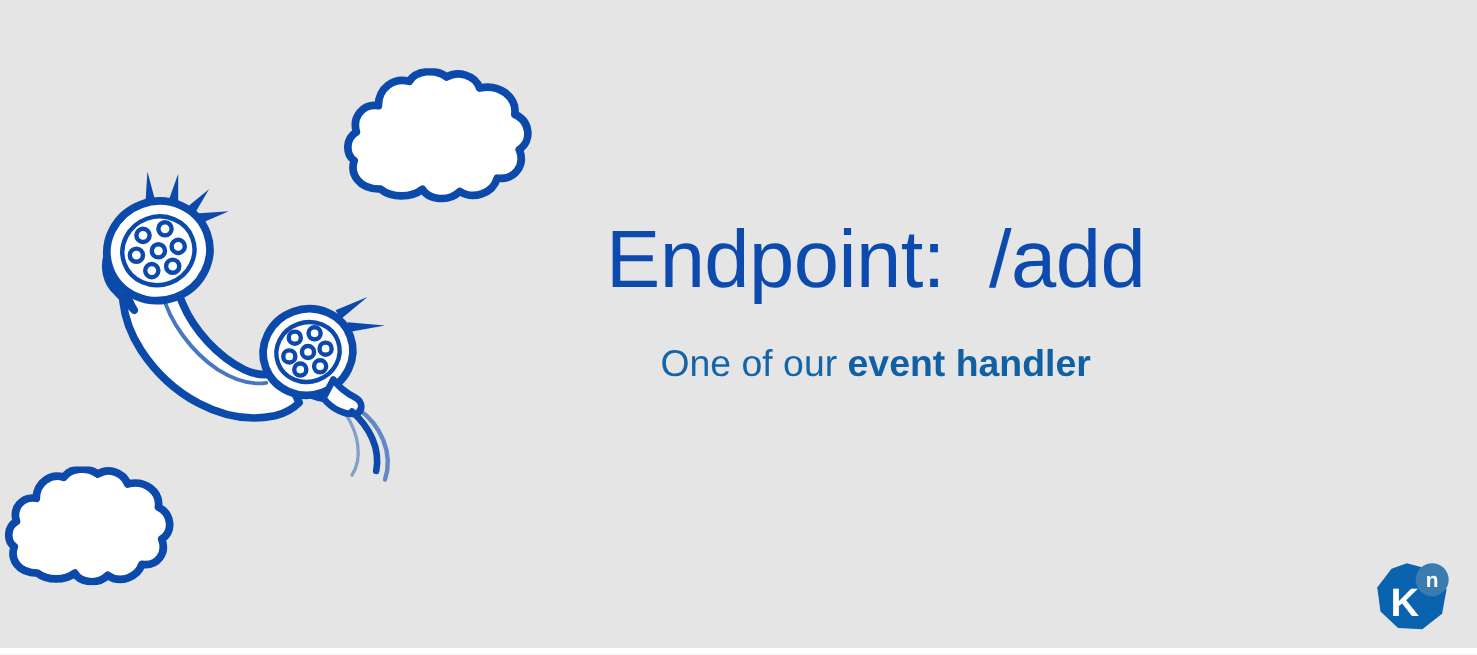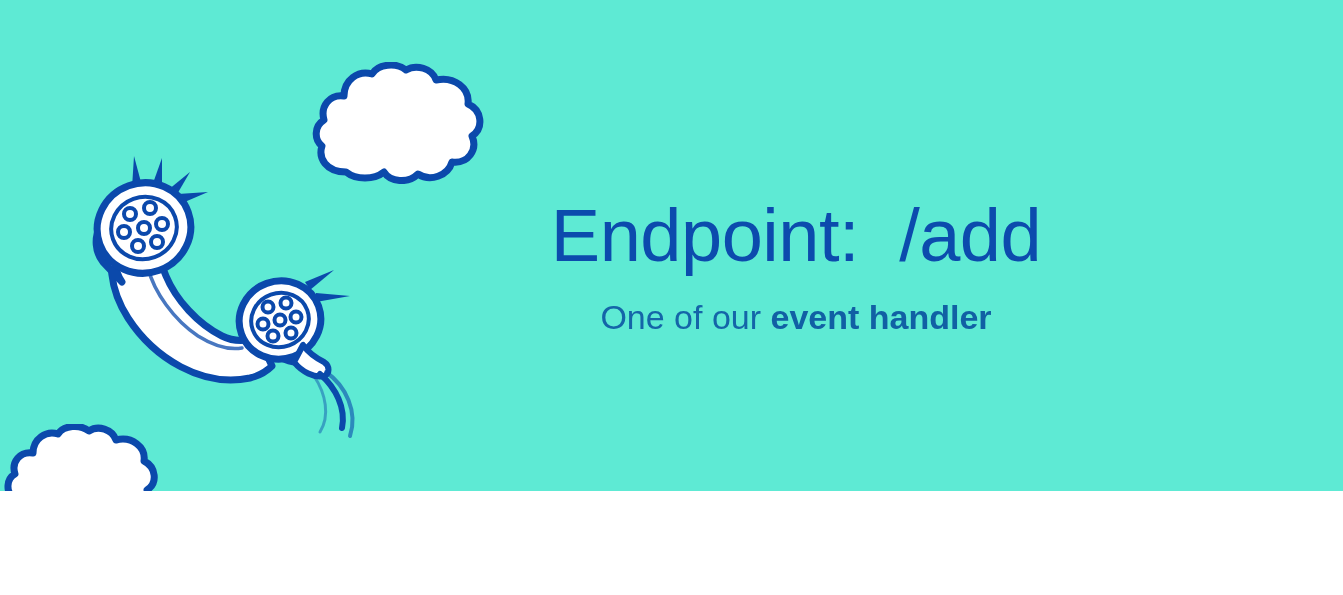--- a/index.html
+++ b/index.html
@@ -6,22 +6,22 @@
     margin: 0;
     padding: 0;
     background: #ffffff;
   }
   body {
     font-family: "Liberation Sans", sans-serif;
   }
   #slide {
     position: relative;
     width: 1343px;
-    height: 491px;
-    background: #5eead4;
+    height: 589px;
+    background: #e5e5e5;
     overflow: hidden;
   }
 
   
   .doodle {
     position: absolute;
     pointer-events: none;
   }
   #cloud-top {
     left: 312px;
@@ -53,21 +53,21 @@
   #page-title {
     font-size: 74px;
     font-weight: 400;
     line-height: 1.08;
     letter-spacing: -0.5px;
     color: #0c4bad;
     margin: 0;
     white-space: pre;
   }
   #subtitle-line-1 {
-    margin-top: 20px;
+    margin-top: 34px;
     font-size: 34px;
     line-height: 1.28;
     color: #1465a8;
     white-space: pre;
   }
   #subtitle-line-1 .em {
     font-weight: 700;
     color: #1160a4;
   }
   #subtitle-line-2 {

